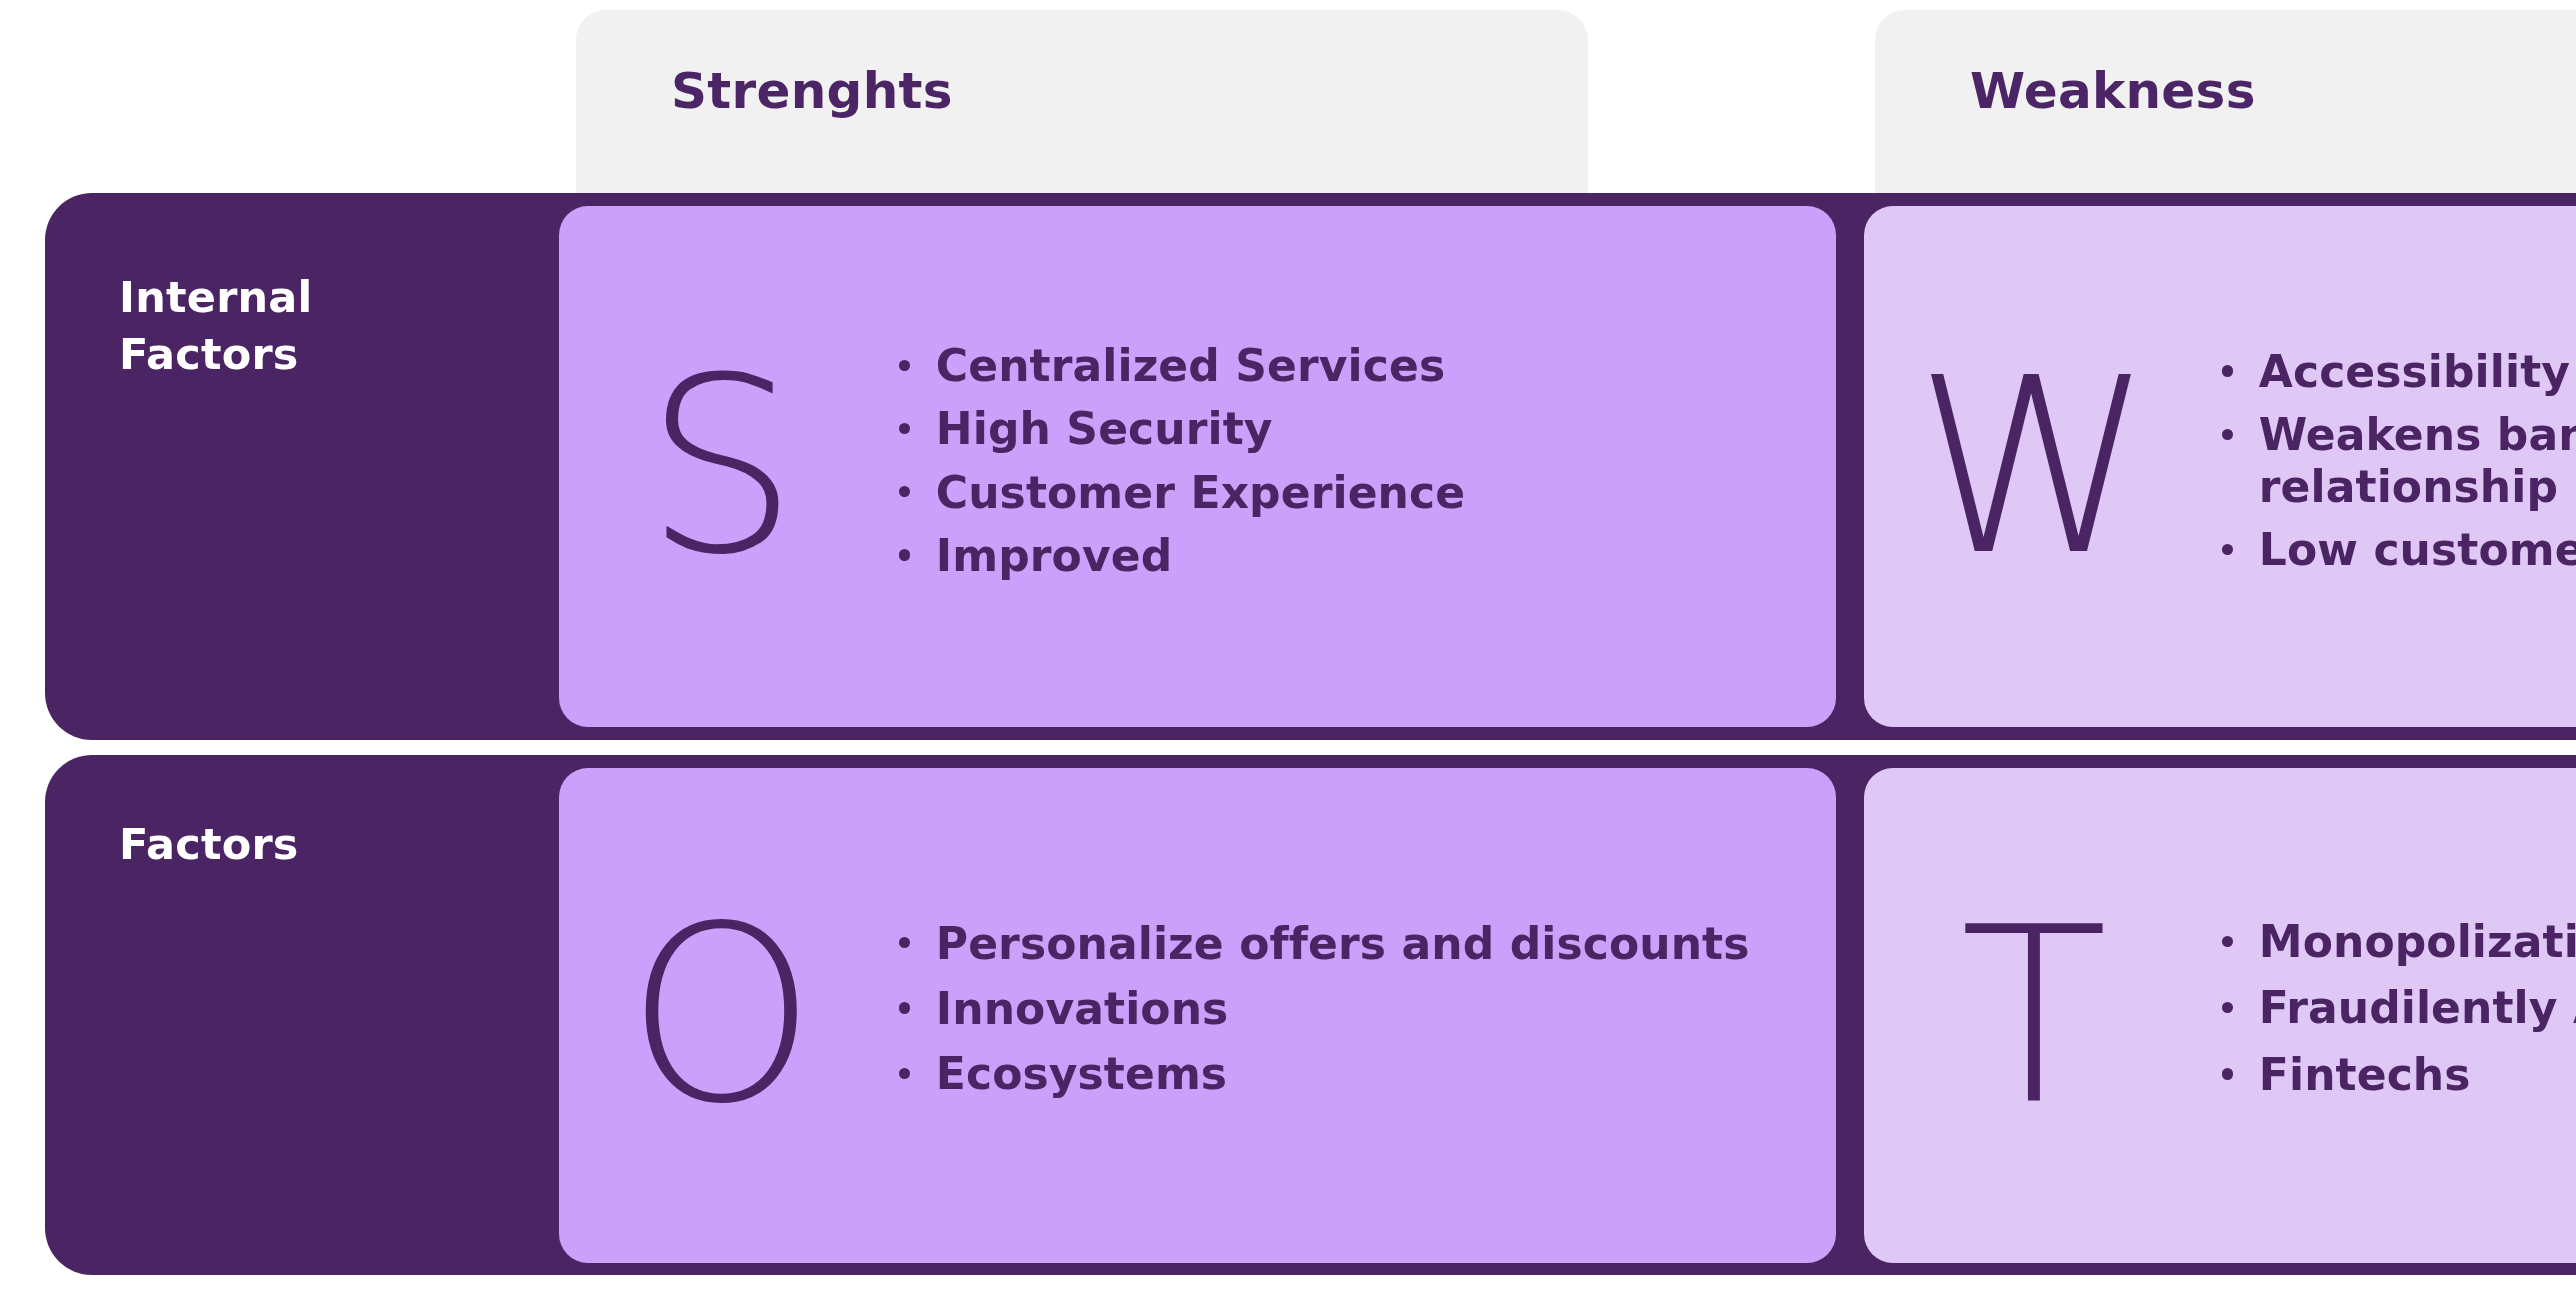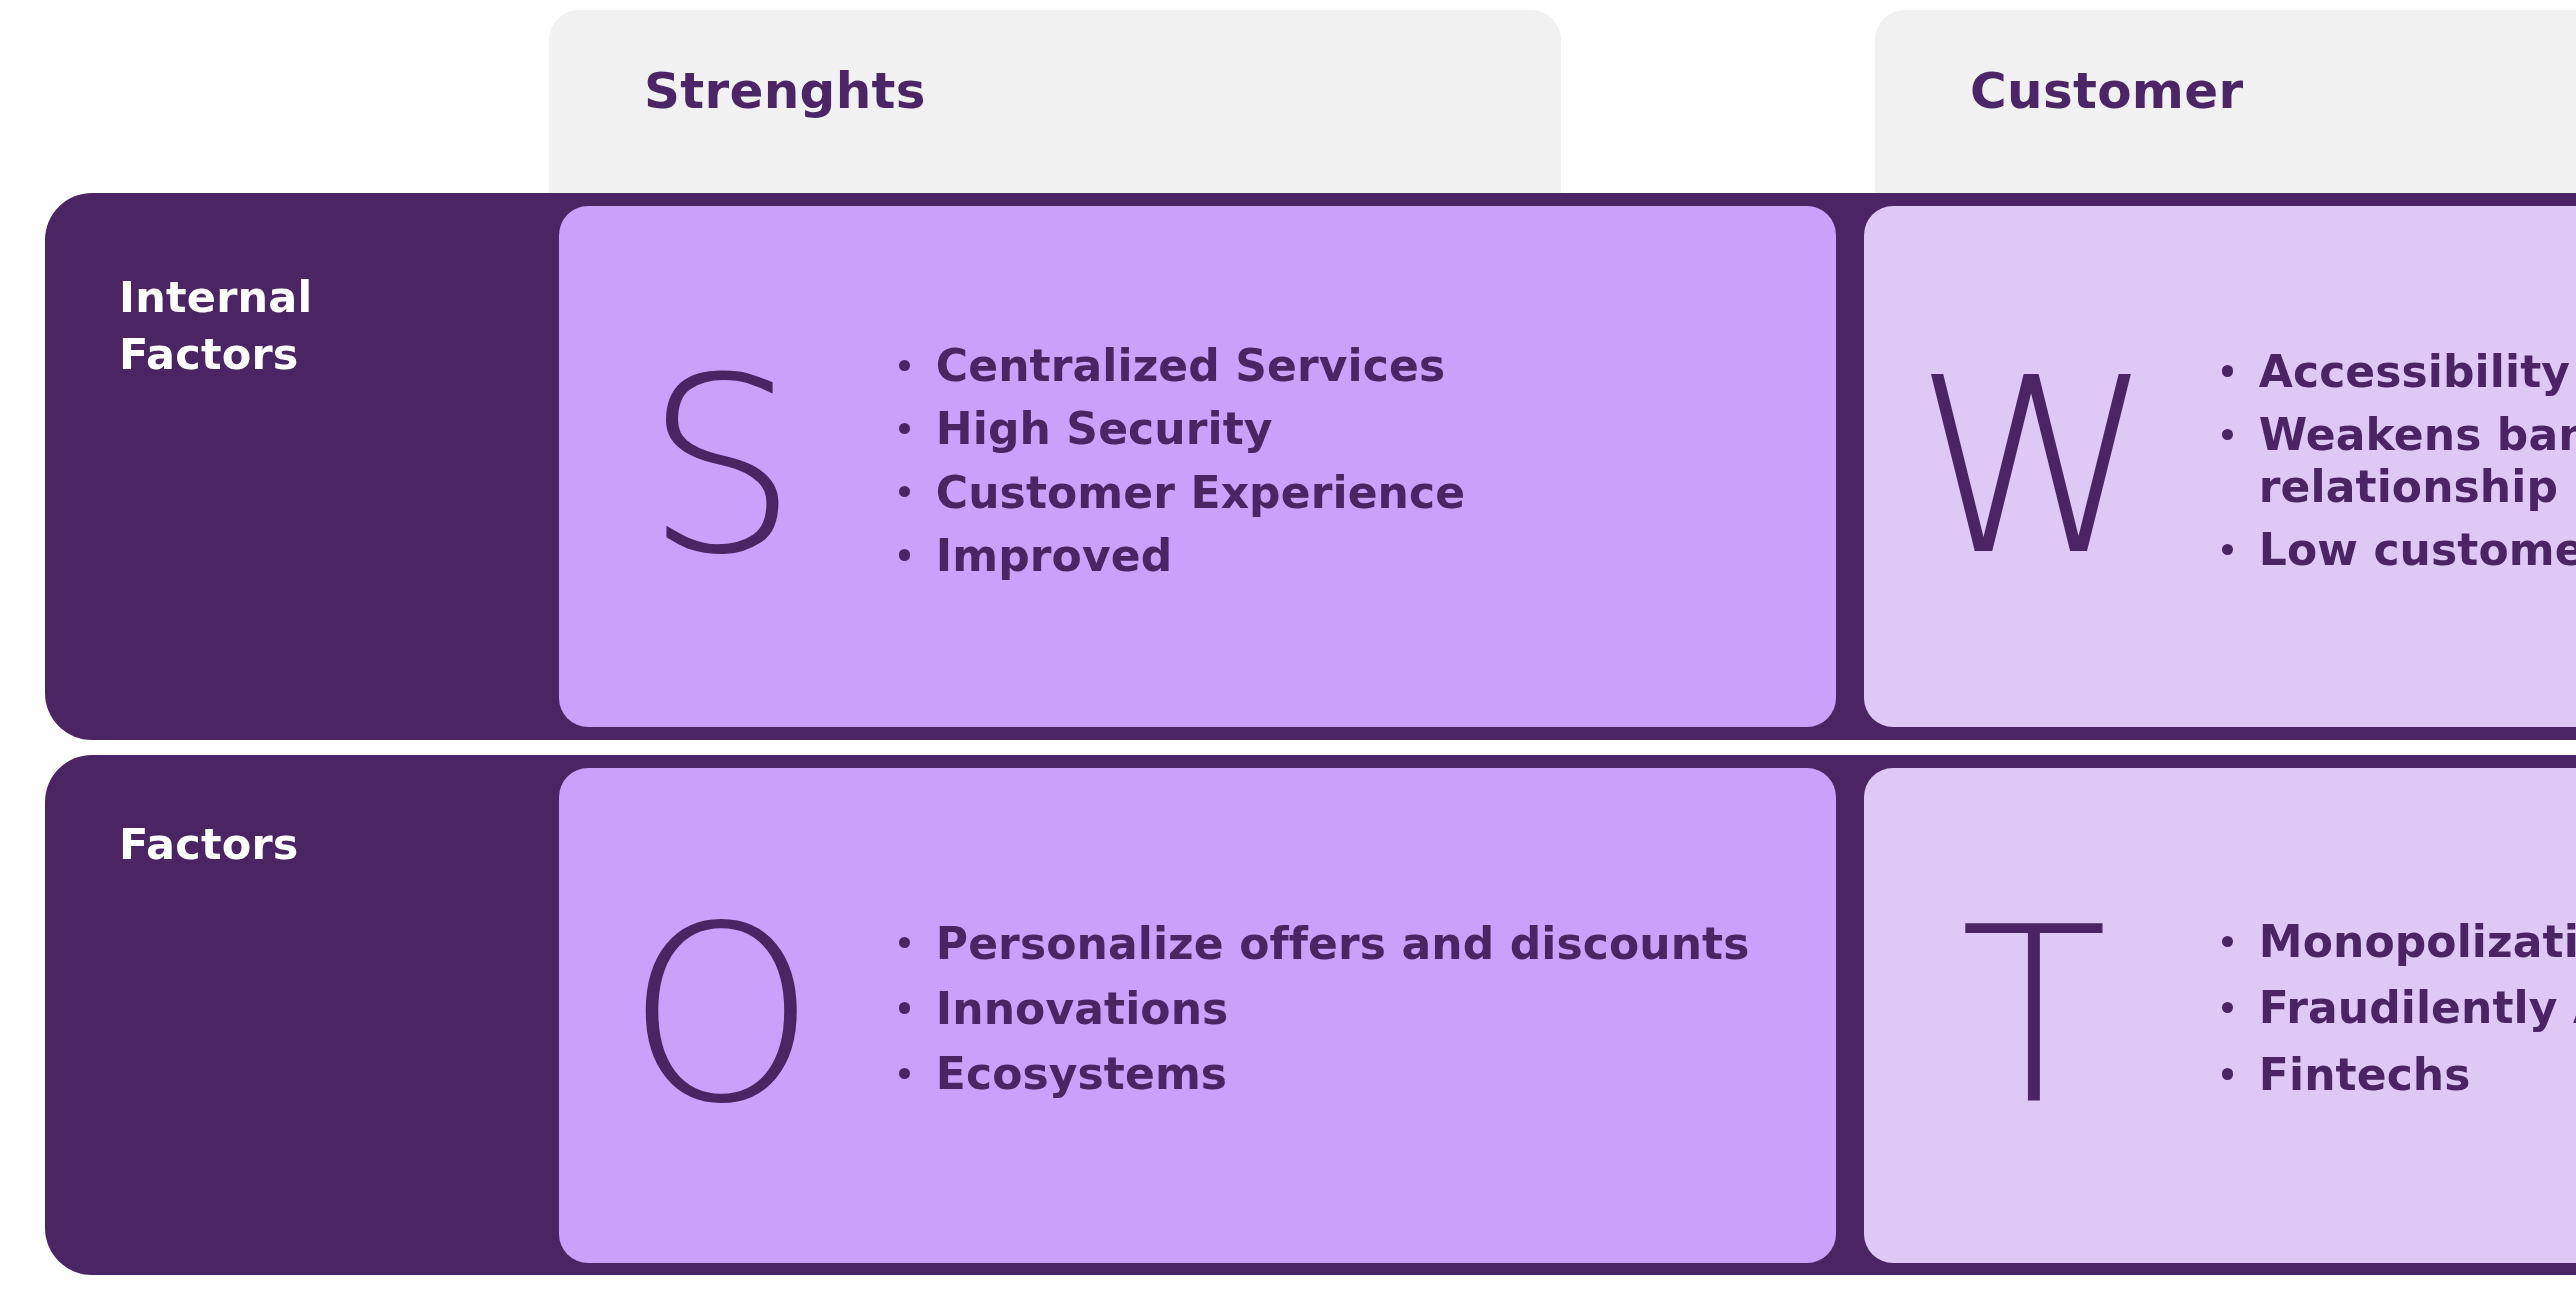--- a/index.html
+++ b/index.html
@@ -25,21 +25,21 @@
     position:absolute;
     left:95px;
     top:56px;
     font-size:50px;
     font-weight:700;
     color:#4c2566;
     letter-spacing:0.3px;
     white-space:nowrap;
     line-height:1;
   }
-  #header-strengths{left:549px;width:1012px;}
+  #header-strengths{left:576px;width:1012px;}
   #header-weakness{left:1875px;width:1317px;}
 
   
   .swot-row{
     position:absolute;
     left:45px;
     width:3167px;
     background:#4a2463;
     border-radius:47px;
   }
@@ -127,21 +127,21 @@
 </head>
 <body>
 
 <div id="stage">
 
   <div id="header-strengths" class="col-header">
     <div class="col-title">Strenghts</div>
   </div>
 
   <div id="header-weakness" class="col-header">
-    <div class="col-title">Customer</div>
+    <div class="col-title">Weakness</div>
   </div>
 
   <div id="row-internal" class="swot-row">
 
     <div class="row-label">
       <div>Internal</div>
       <div>Factors</div>
     </div>
 
     <div id="card-s" class="card tone-strong">

